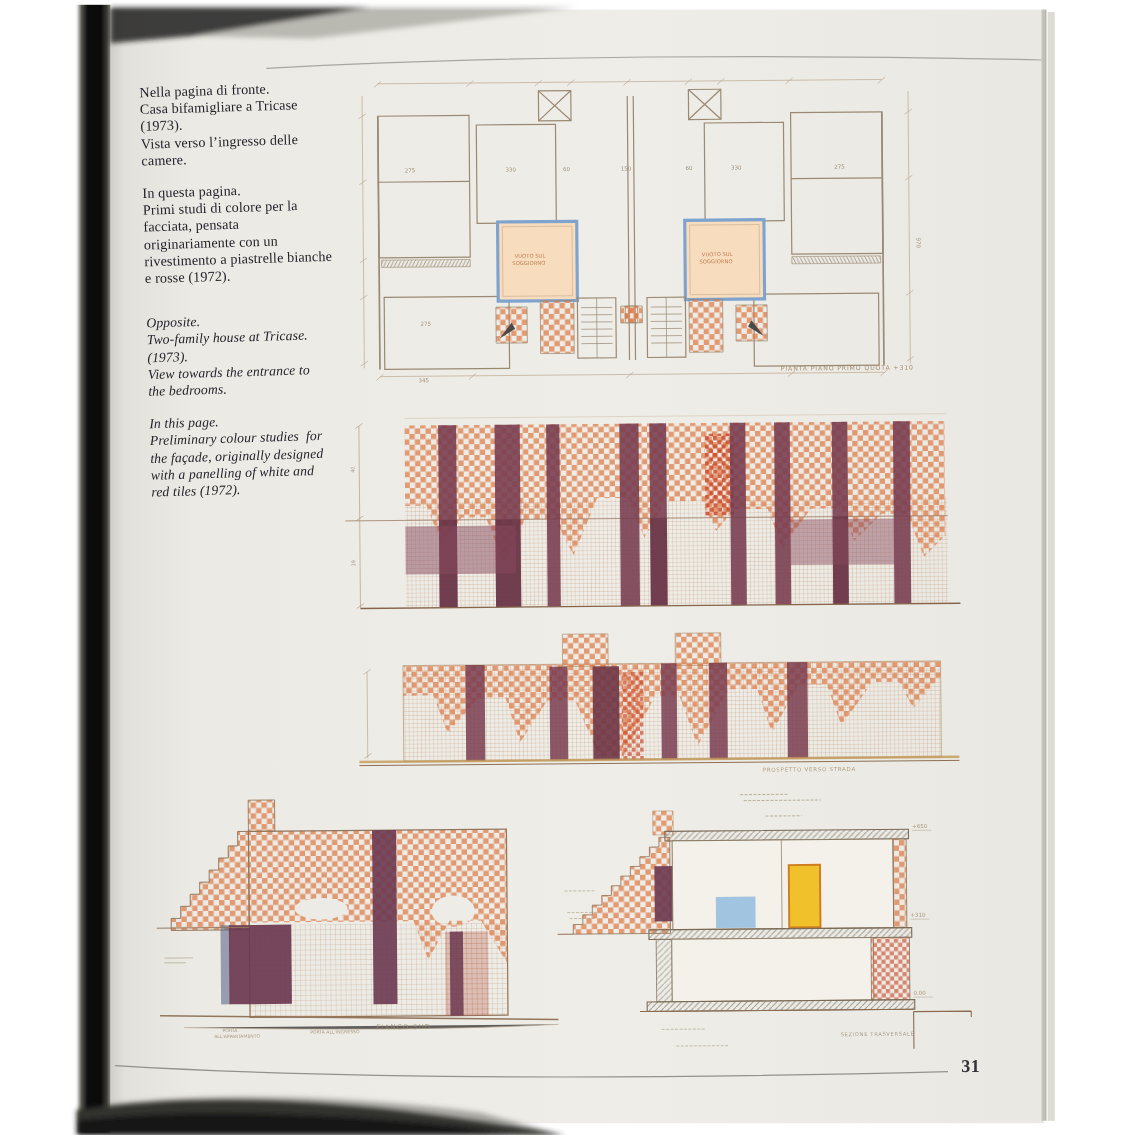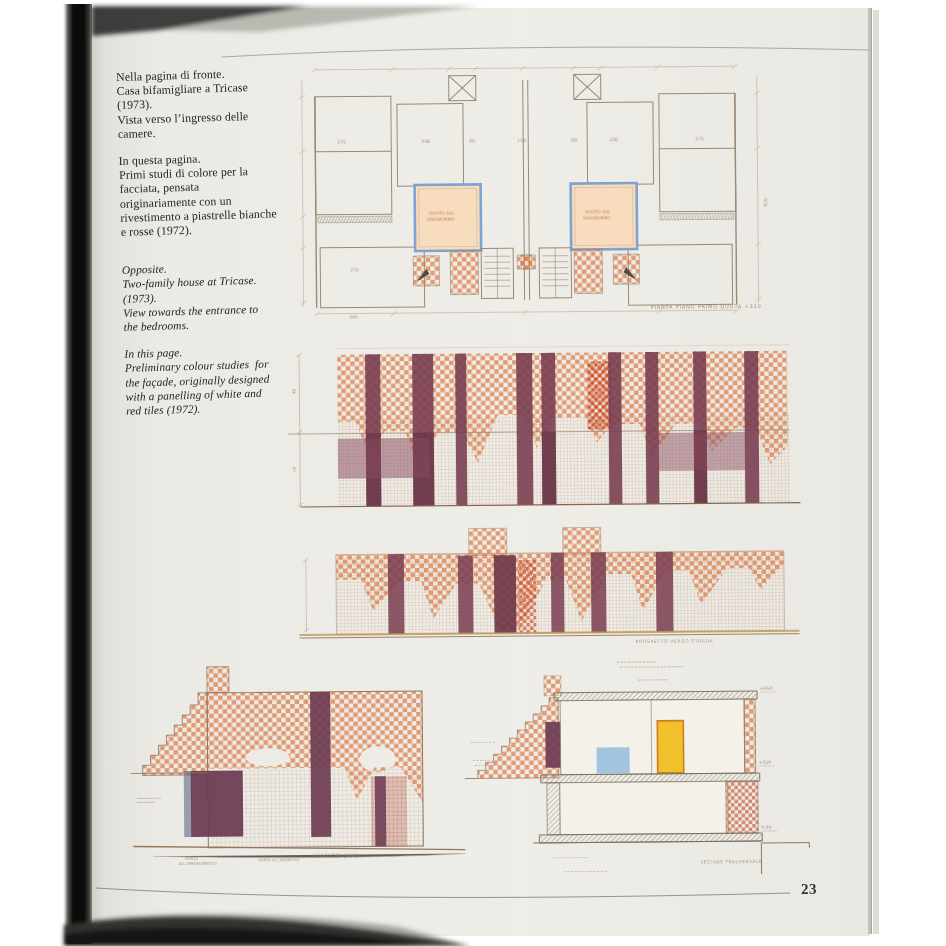--- a/index.html
+++ b/index.html
@@ -243,21 +243,21 @@
 (1973).
 View towards the entrance to
 the bedrooms.</div>
     <div class="cap en">In this page.
 Preliminary colour studies  for
 the façade, originally designed
 with a panelling of white and
 red tiles (1972).</div>
   </div>
 
-  <div class="pageno">23</div>
+  <div class="pageno">31</div>
 
   <div class="spine"></div>
   <svg class="overlay" width="946" height="946" viewBox="0 0 946 946">
     <defs>
       <filter id="soft" x="-20%" y="-20%" width="140%" height="140%">
         <feGaussianBlur stdDeviation="2.2"></feGaussianBlur>
       </filter>
     </defs>
     <g filter="url(#soft)">
       <polygon points="92,6 310,6 160,30 92,36" fill="#1f1f1f" opacity="0.85"></polygon>

